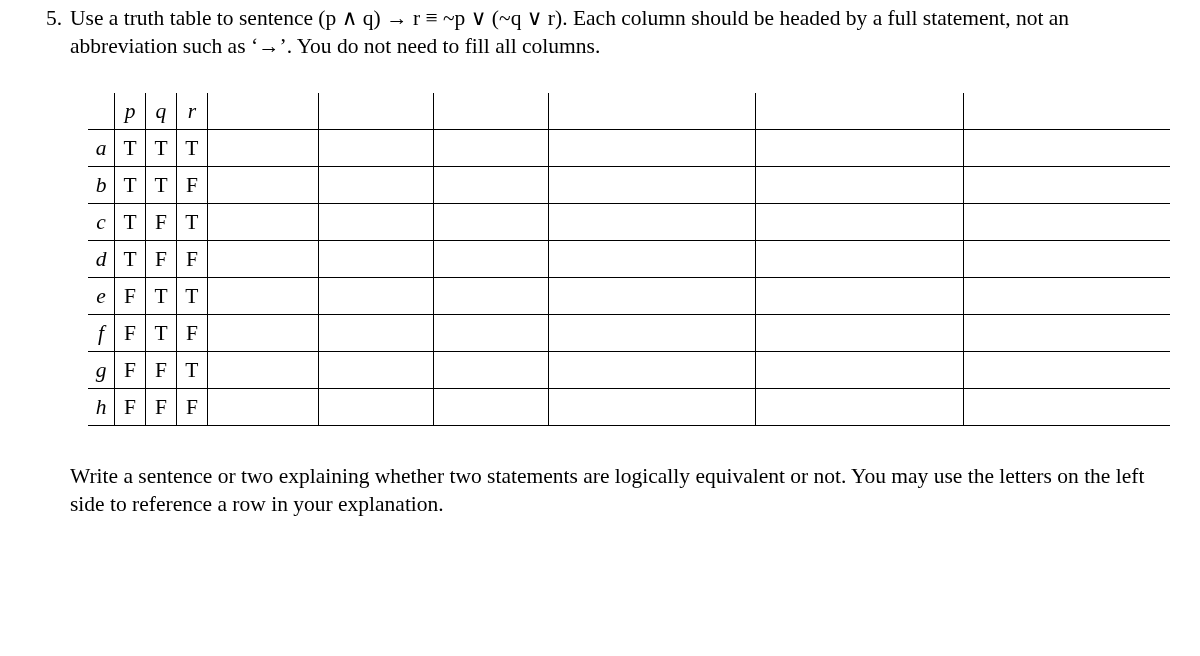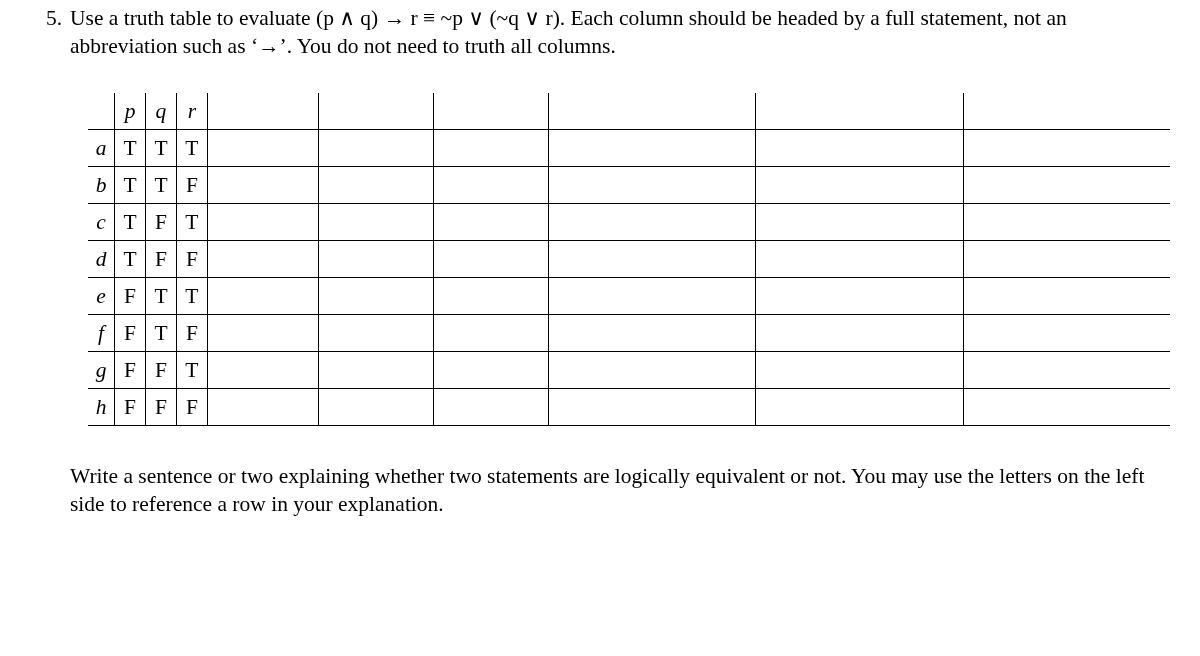--- a/index.html
+++ b/index.html
@@ -83,21 +83,21 @@
   }
 </style>
 </head>
 <body>
 
 <div class="page">
   <div class="problem">
     <div class="num">5.</div>
     <div class="body">
       <div>
-        <span>Use a truth table to evaluate </span><span class="math">(p ∧ q) → r</span><span class="op"> ≡ </span><span class="math">~p ∨ (~q ∨ r)</span><span>. Each column should be headed by a full statement, not an abbreviation such as ‘</span><span class="op">→</span><span>’. You do not need to truth all columns.</span>
+        <span>Use a truth table to sentence </span><span class="math">(p ∧ q) → r</span><span class="op"> ≡ </span><span class="math">~p ∨ (~q ∨ r)</span><span>. Each column should be headed by a full statement, not an abbreviation such as ‘</span><span class="op">→</span><span>’. You do not need to fill all columns.</span>
       </div>
 
       <div class="table-wrap">
         <table class="truth">
           <thead>
             <tr>
               <th class="w-lbl"></th>
               <th class="w-pqr">p</th>
               <th class="w-pqr">q</th>
               <th class="w-pqr">r</th>

